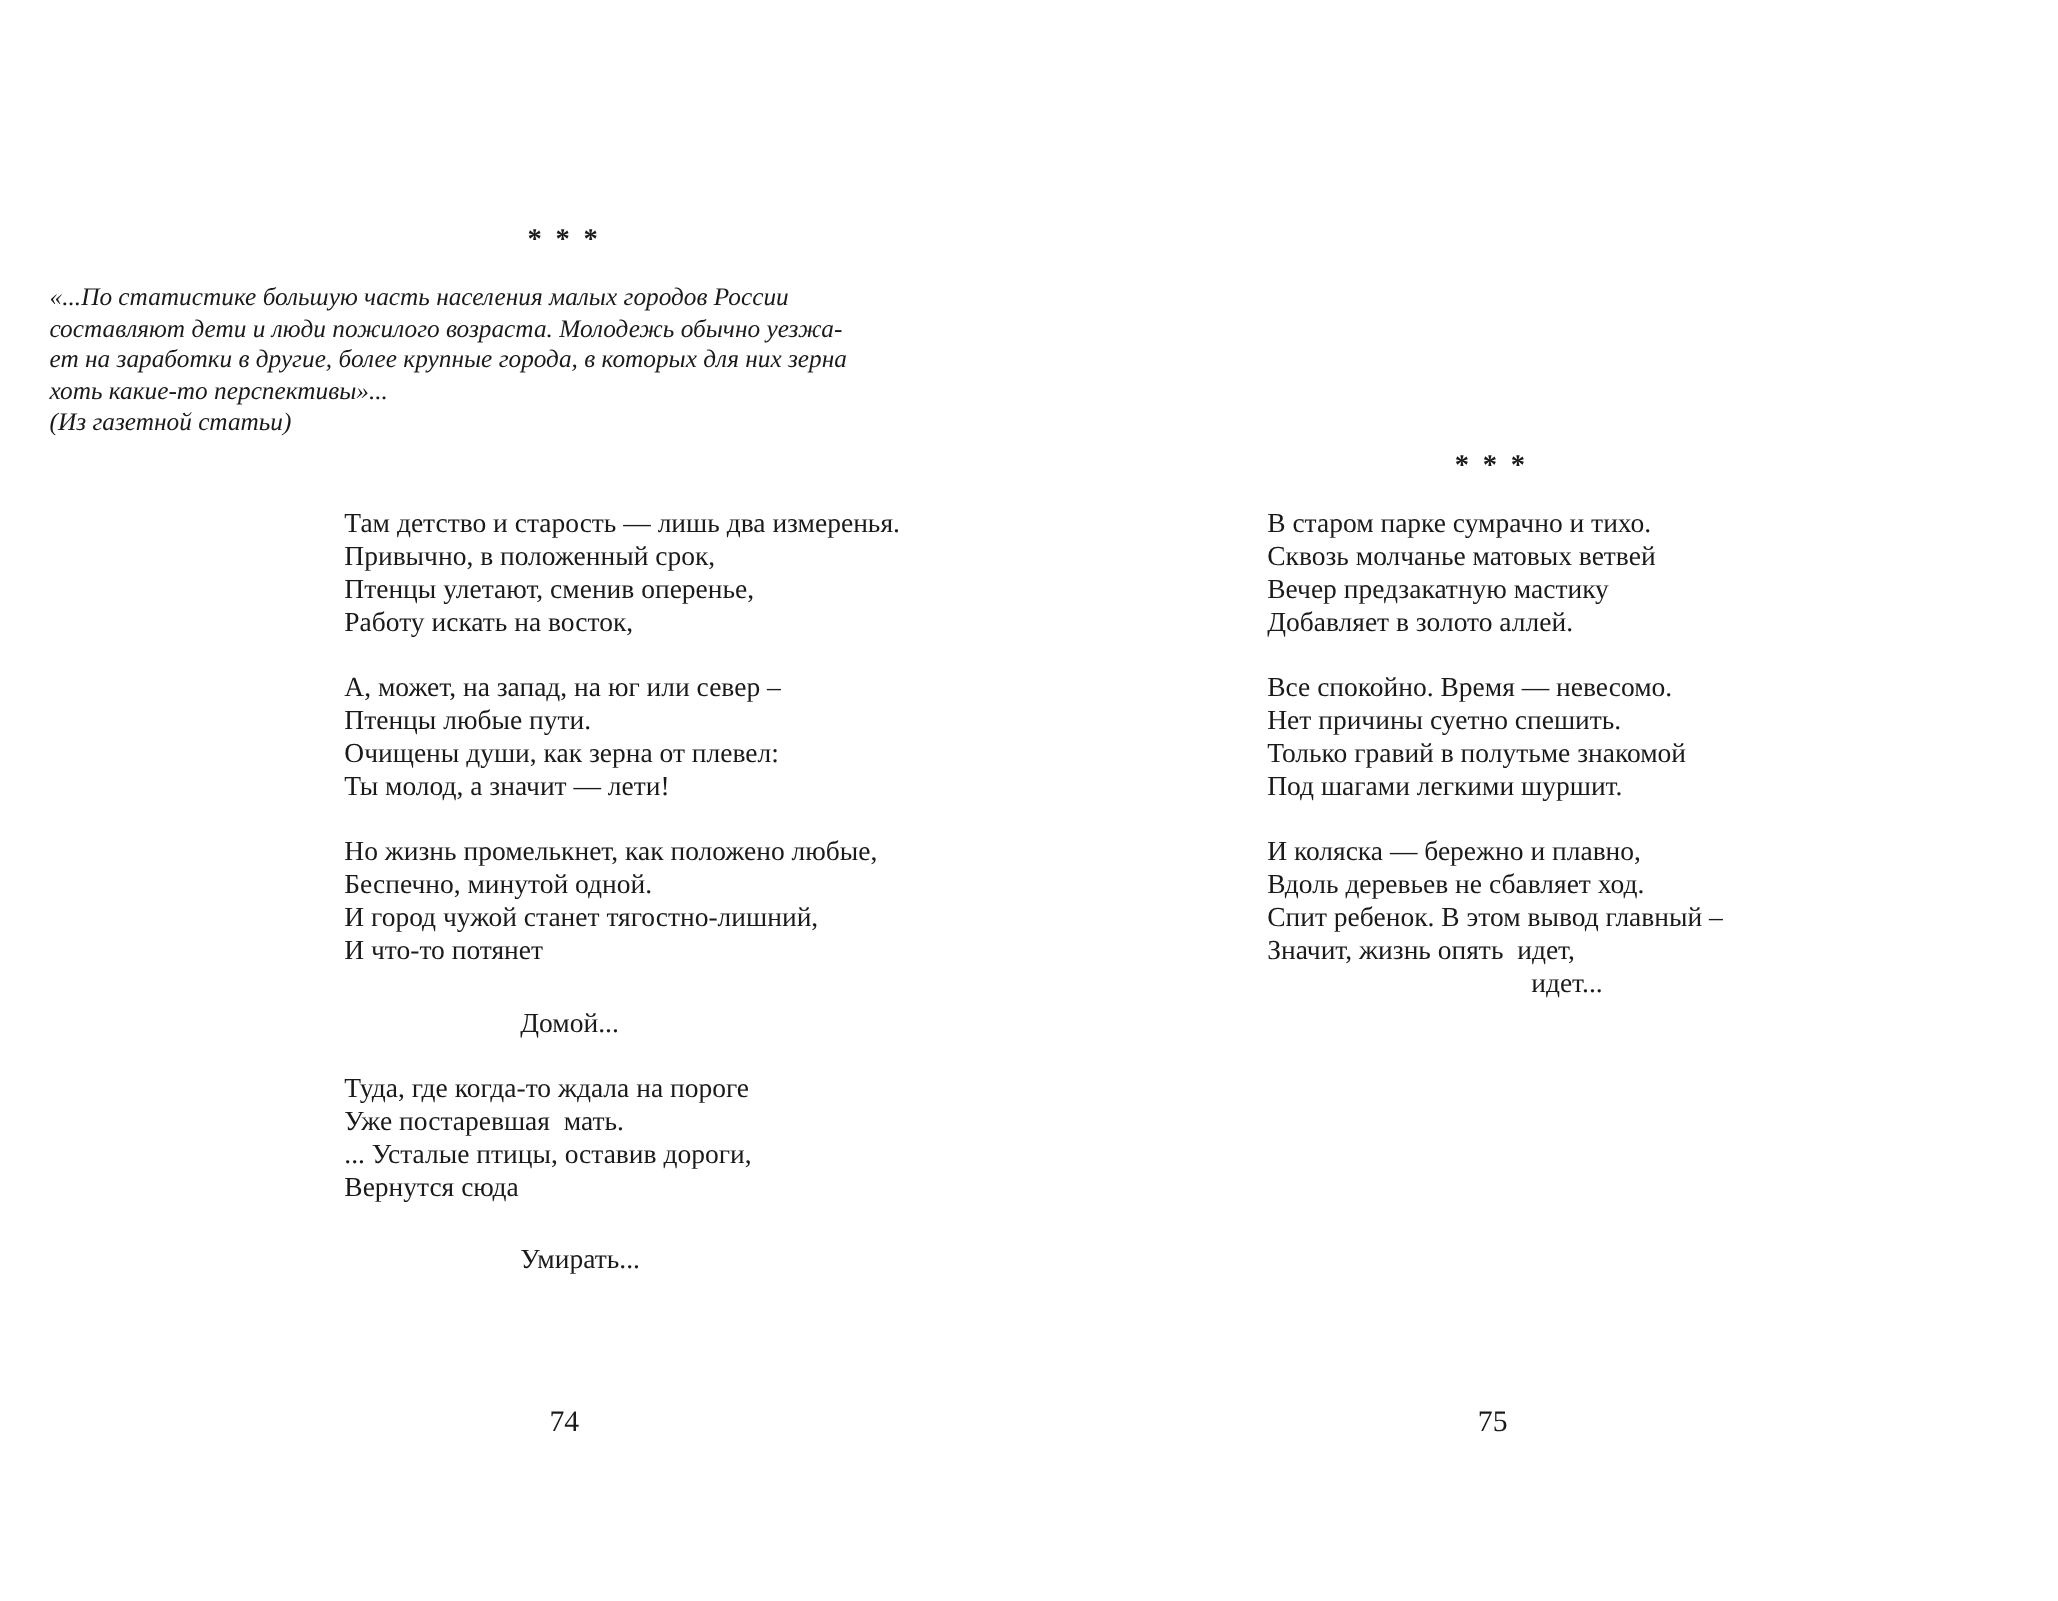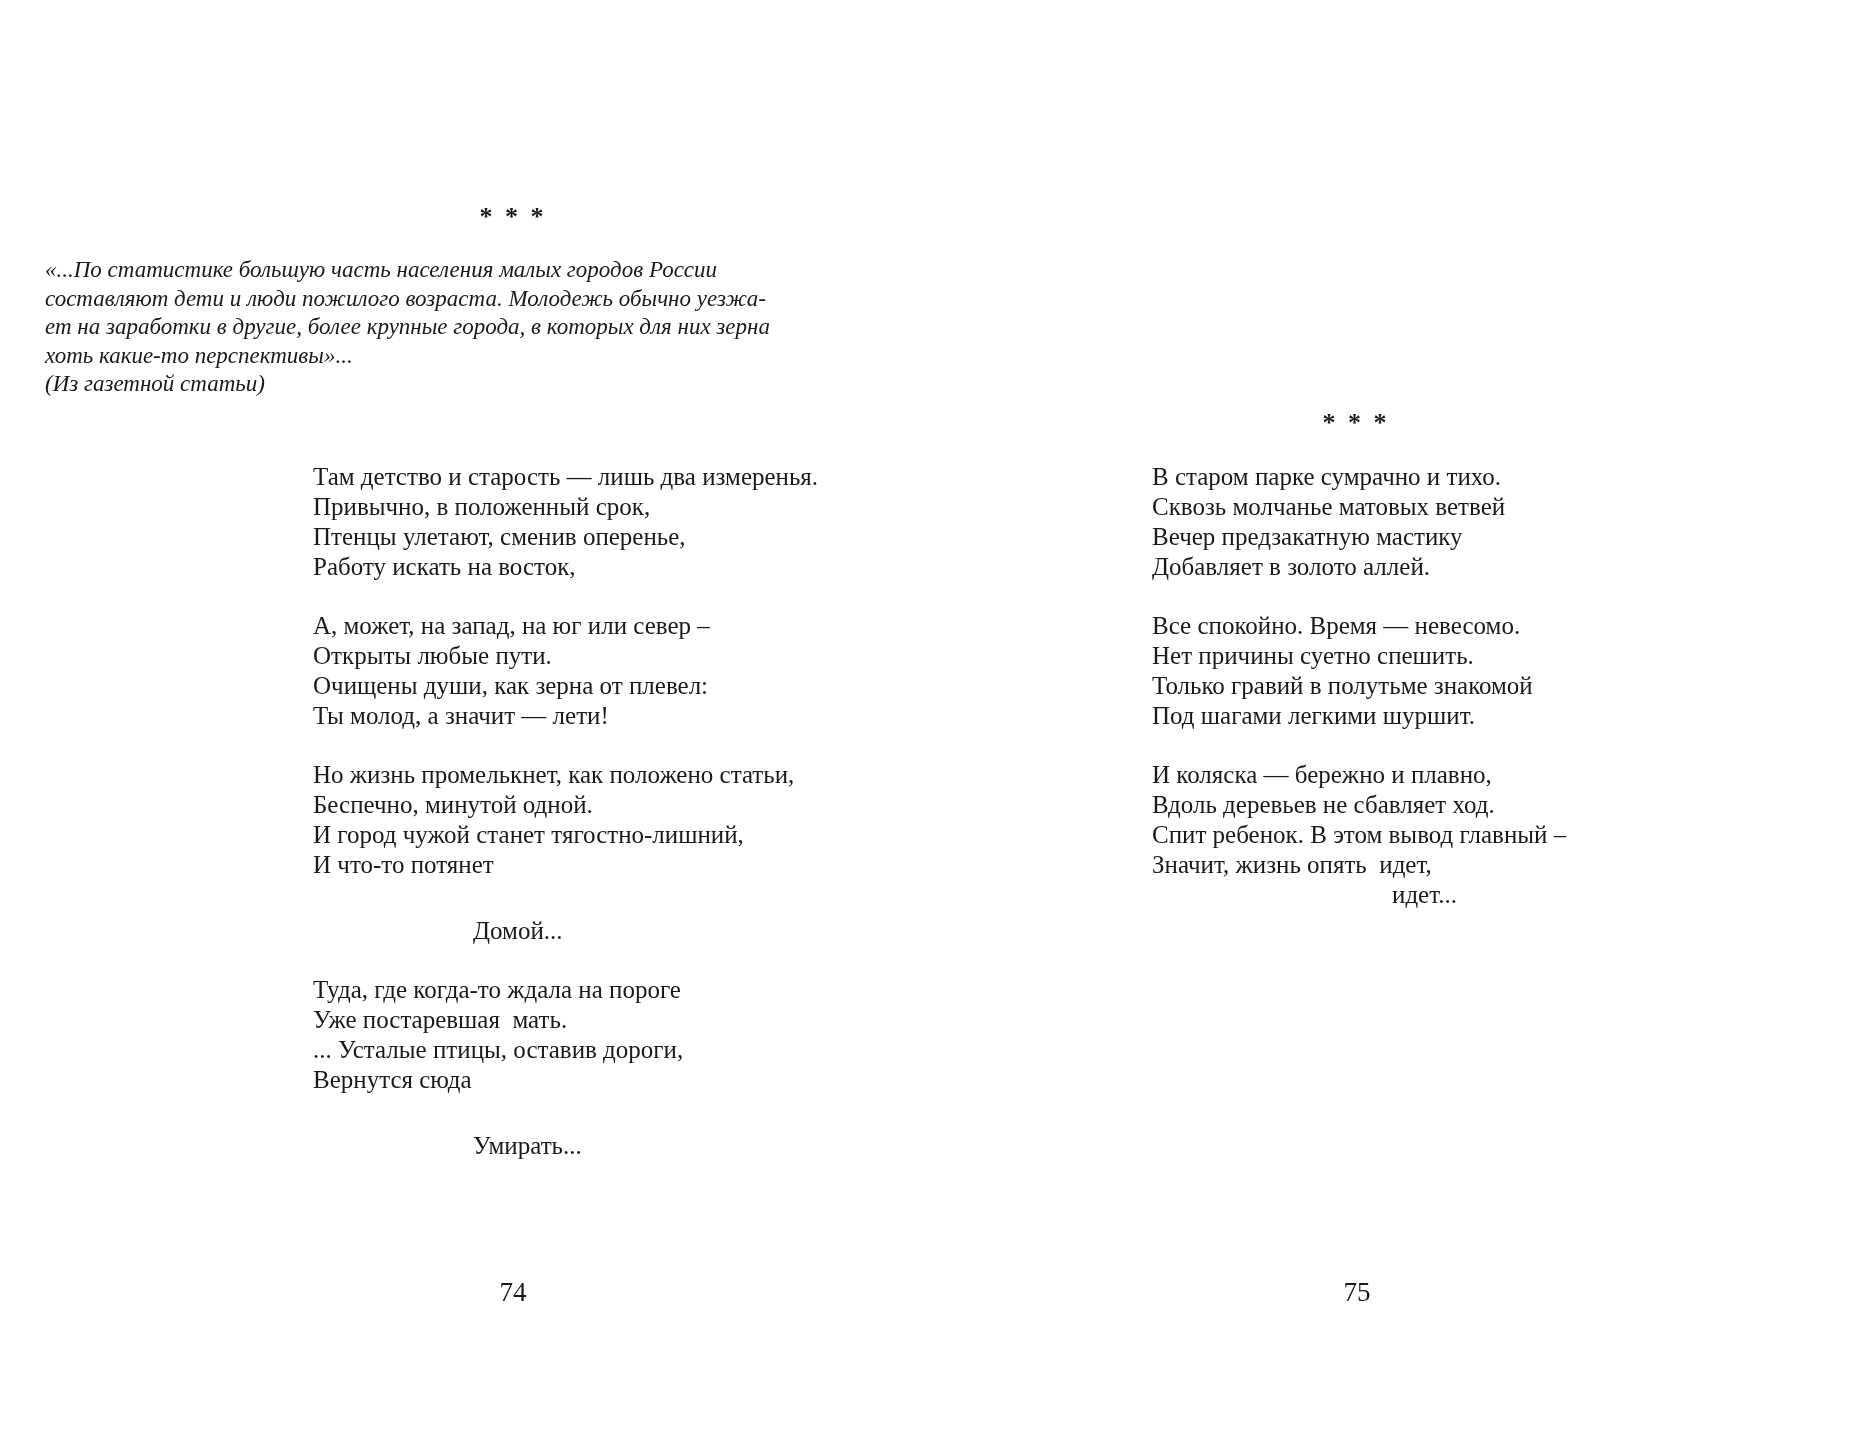--- a/index.html
+++ b/index.html
@@ -80,26 +80,26 @@
 
     <div class="poem">
       <div class="stanza">
         <div class="line">Там детство и старость — лишь два измеренья.</div>
         <div class="line">Привычно, в положенный срок,</div>
         <div class="line">Птенцы улетают, сменив оперенье,</div>
         <div class="line">Работу искать на восток,</div>
       </div>
       <div class="stanza">
         <div class="line">А, может, на запад, на юг или север –</div>
-        <div class="line">Открыты любые пути.</div>
+        <div class="line">Птенцы любые пути.</div>
         <div class="line">Очищены души, как зерна от плевел:</div>
         <div class="line">Ты молод, а значит — лети!</div>
       </div>
       <div class="stanza">
-        <div class="line">Но жизнь промелькнет, как положено статьи,</div>
+        <div class="line">Но жизнь промелькнет, как положено любые,</div>
         <div class="line">Беспечно, минутой одной.</div>
         <div class="line">И город чужой станет тягостно-лишний,</div>
         <div class="line">И что-то потянет</div>
         <div class="line indent-a">Домой...</div>
       </div>
       <div class="stanza">
         <div class="line">Туда, где когда-то ждала на пороге</div>
         <div class="line">Уже постаревшая  мать.</div>
         <div class="line">... Усталые птицы, оставив дороги,</div>
         <div class="line">Вернутся сюда</div>

